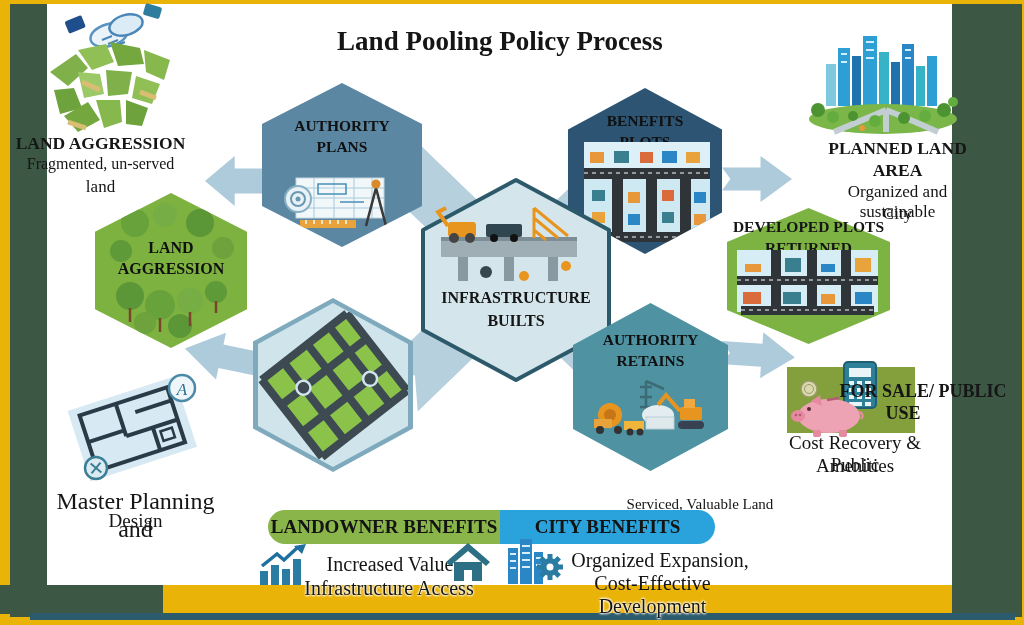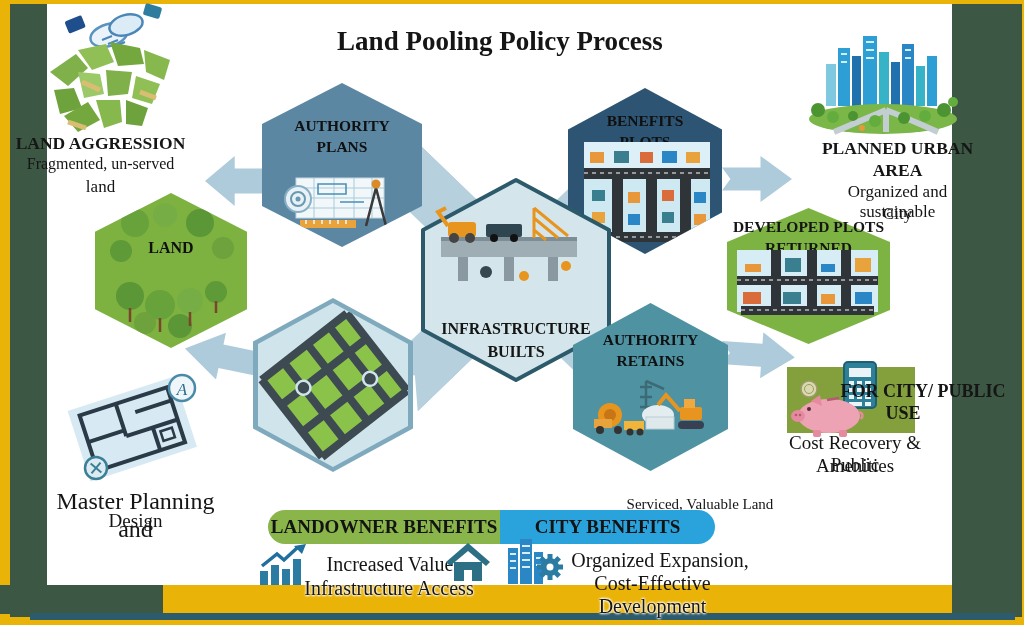--- a/index.html
+++ b/index.html
@@ -85,20 +85,21 @@
           <circle cx="65" cy="112" r="15"></circle>
         <circle cx="95" cy="108" r="13" fill="#76ad45"></circle>
           <circle cx="121" cy="99" r="11" fill="#5f9a38"></circle>
         <circle cx="50" cy="130" r="11" fill="#6da23c"></circle>
           <circle cx="85" cy="133" r="12" fill="#5c9737"></circle>
       </g>
       <path d="M35,115 v14 M65,125 v14 M95,119 v14 M121,108 v12" stroke="#7a452a" stroke-width="2.5"></path>
     </svg>
     <div class="hexlbl" style="top:44px;font-size:16px;">
       <span>LAND</span>
+      <span>AGGRESSION</span>
     </div>
   </div>
 
   <div class="abs hex" style="left:262px;top:83px;width:160px;height:164px;background:#5b87a3;">
     <div class="hexlbl" style="top:32px;">
       <span>AUTHORITY</span>
       <span>PLANS</span>
     </div>
     <svg style="position:absolute;left:22px;top:89px;" width="118" height="62" viewBox="0 0 118 62">
       <rect x="12" y="6" width="88" height="40" fill="#f2f7fa" stroke="#c2d6e0"></rect>
@@ -162,21 +163,21 @@
       <circle cx="38" cy="64" r="5" fill="#444"></circle>
         <circle cx="54" cy="64" r="5" fill="#444"></circle>
       <rect x="70" y="50" width="36" height="13" rx="2" fill="#2f4650"></rect>
       <circle cx="78" cy="64" r="4" fill="#111"></circle>
         <circle cx="98" cy="64" r="4" fill="#111"></circle>
       <circle cx="70" cy="98" r="6" fill="#37474f"></circle>
       <circle cx="108" cy="102" r="5" fill="#e8951f"></circle>
       <circle cx="150" cy="92" r="5" fill="#e8951f"></circle>
     </g>
   </svg>
-  <div class="abs txt bold" style="left:416px;top:286px;width:200px;font-size:16px;line-height:23px;margin-top:31px;">
+  <div class="abs txt bold" style="left:416px;top:286px;width:200px;font-size:16px;line-height:23px;">
     <span style="display:block;">INFRASTRUCTURE</span>
     <span style="display:block;">BUILTS</span>
   </div>
 
   <div class="abs hex" style="left:253px;top:298px;width:160px;height:174px;background:#7fa9bc;">
     <div class="abs hex" style="left:5px;top:5px;width:150px;height:164px;background:#cfe4eb;">
       <svg width="150" height="164" viewBox="0 0 150 164">
         <g transform="rotate(-38 75 82)">
           <rect x="22" y="34" width="108" height="98" rx="4" fill="#8bc34a"></rect>
           <path d="M22,34 h108 M22,132 h108 M22,34 v98 M130,34 v98 M50,34 v98 M80,34 v98 M108,34 v98 M22,66 h108 M22,100 h108" stroke="#3e4a52" stroke-width="8" fill="none"></path>
@@ -254,21 +255,21 @@
         <circle cx="27" cy="91" r="6" fill="#63ad3f"></circle>
         <circle cx="47" cy="90" r="5"></circle>
       <circle cx="69" cy="95" r="6" fill="#63ad3f"></circle>
         <circle cx="98" cy="92" r="6"></circle>
         <circle cx="119" cy="90" r="6" fill="#63ad3f"></circle>
       <circle cx="138" cy="84" r="7"></circle>
         <circle cx="147" cy="76" r="5" fill="#63ad3f"></circle>
     </g>
     <circle cx="56" cy="102" r="3" fill="#e8973a"></circle>
   </svg>
-  <div class="abs txt bold" style="left:810px;top:138px;width:175px;font-size:17.5px;">PLANNED URBAN</div>
+  <div class="abs txt bold" style="left:810px;top:138px;width:175px;font-size:17.5px;">PLANNED LAND</div>
   <div class="abs txt bold" style="left:810px;top:160px;width:175px;font-size:17.5px;">AREA</div>
   <div class="abs txt" style="left:810px;top:182px;width:175px;font-size:17px;">Organized and sustainable</div>
   <div class="abs txt" style="left:810px;top:204px;width:175px;font-size:17px;">City</div>
 
   <div class="abs" style="left:787px;top:367px;width:128px;height:66px;background:#84a03d;"></div>
   <svg class="abs" style="left:843px;top:361px;" width="34" height="48" viewBox="0 0 34 48">
     <rect x="1" y="1" width="32" height="46" rx="4" fill="#2e8099" stroke="#1f5f73" stroke-width="2"></rect>
     <rect x="6" y="7" width="22" height="9" fill="#eaf4f7"></rect>
     <g fill="#eaf4f7">
       <rect x="6" y="20" width="5" height="4"></rect>
@@ -293,21 +294,21 @@
     <polygon points="22,9 31,3 33,14" fill="#e58aa0"></polygon>
     <ellipse cx="9" cy="24" rx="7" ry="6" fill="#e58aa0"></ellipse>
     <circle cx="7" cy="23" r="1.3" fill="#b55a74"></circle>
       <circle cx="11" cy="23" r="1.3" fill="#b55a74"></circle>
     <rect x="24" y="38" width="8" height="7" rx="2" fill="#e58aa0"></rect>
     <rect x="50" y="38" width="8" height="7" rx="2" fill="#e58aa0"></rect>
     <circle cx="20" cy="17" r="2" fill="#5a2a38"></circle>
     <path d="M38,8 l12,-2" stroke="#b55a74" stroke-width="2.5"></path>
     <path d="M70,20 q6,2 2,7" stroke="#e58aa0" stroke-width="2.5" fill="none"></path>
   </svg>
-  <div class="abs txt bold" style="left:838px;top:381px;width:170px;font-size:18px;">FOR CITY/ PUBLIC</div>
+  <div class="abs txt bold" style="left:838px;top:381px;width:170px;font-size:18px;">FOR SALE/ PUBLIC</div>
   <div class="abs txt bold" style="left:838px;top:403px;width:130px;font-size:18px;">USE</div>
   <div class="abs txt" style="left:765px;top:432px;width:180px;font-size:19px;">Cost Recovery &amp; Public</div>
   <div class="abs txt" style="left:765px;top:455px;width:180px;font-size:19px;">Amenities</div>
 
   <div class="abs txt" style="left:552px;top:496px;width:200px;font-size:15px;margin-left:48px;">Serviced, Valuable Land</div>
 
   <svg class="abs" style="left:60px;top:366px;" width="147" height="122" viewBox="0 0 147 122">
     <g transform="rotate(-18 72 62)">
       <rect x="16" y="26" width="112" height="74" fill="#d7e9f2"></rect>
       <rect x="26" y="34" width="92" height="58" fill="none" stroke="#2b3a47" stroke-width="4"></rect>

